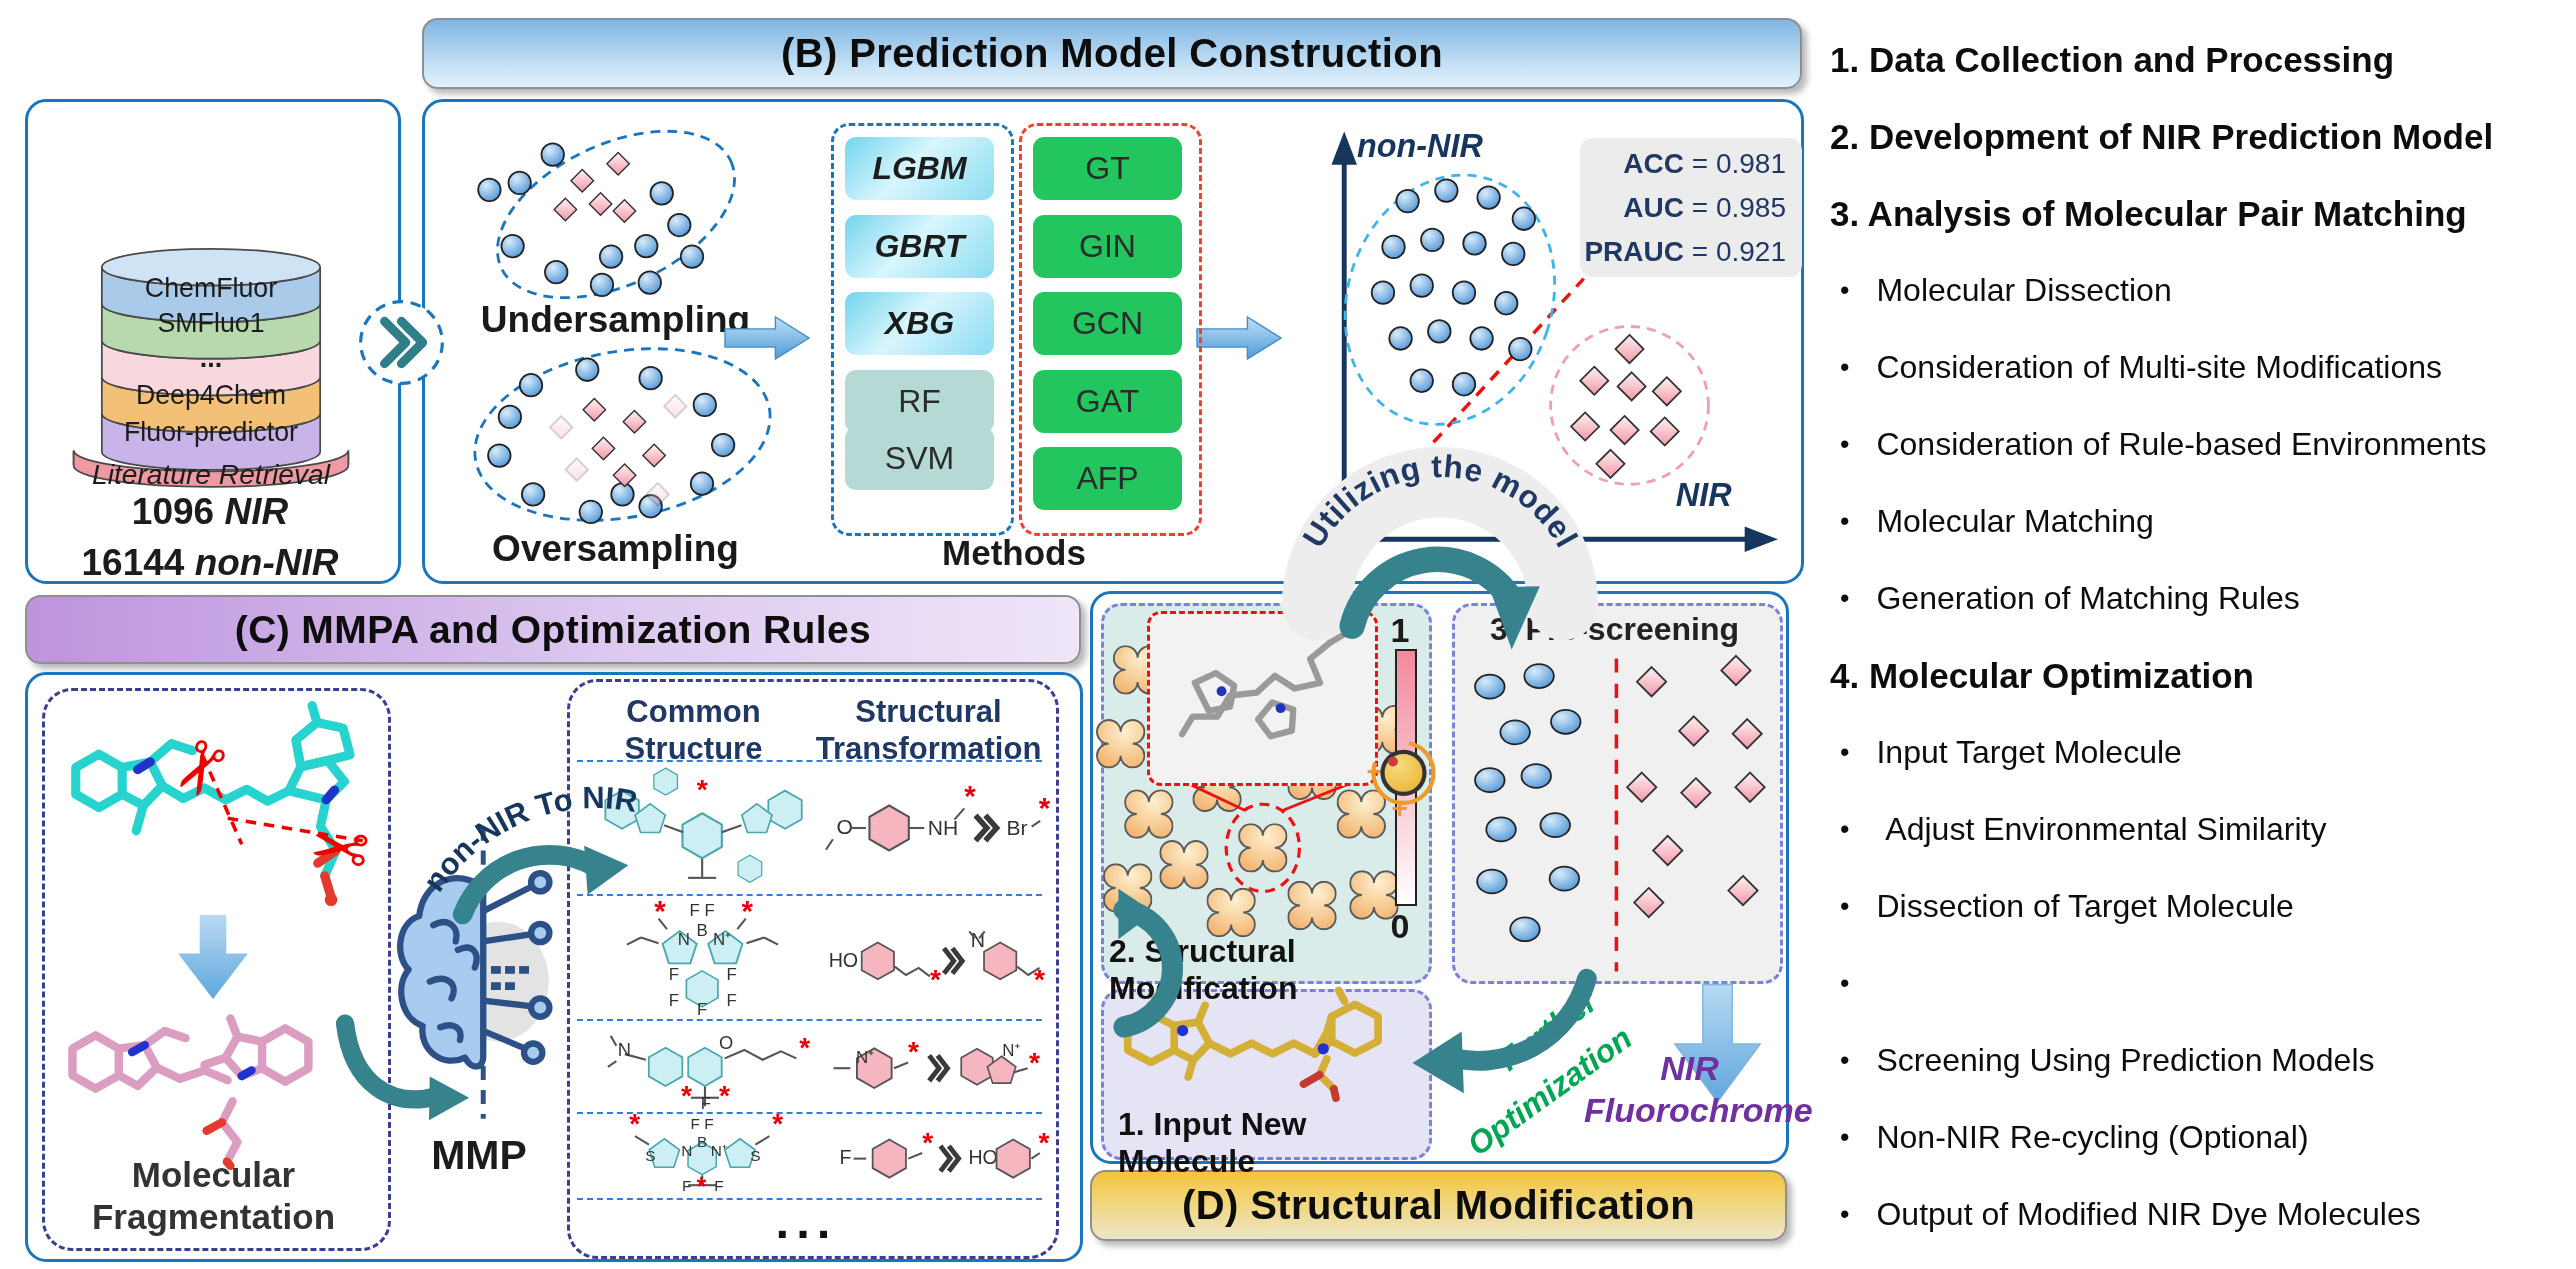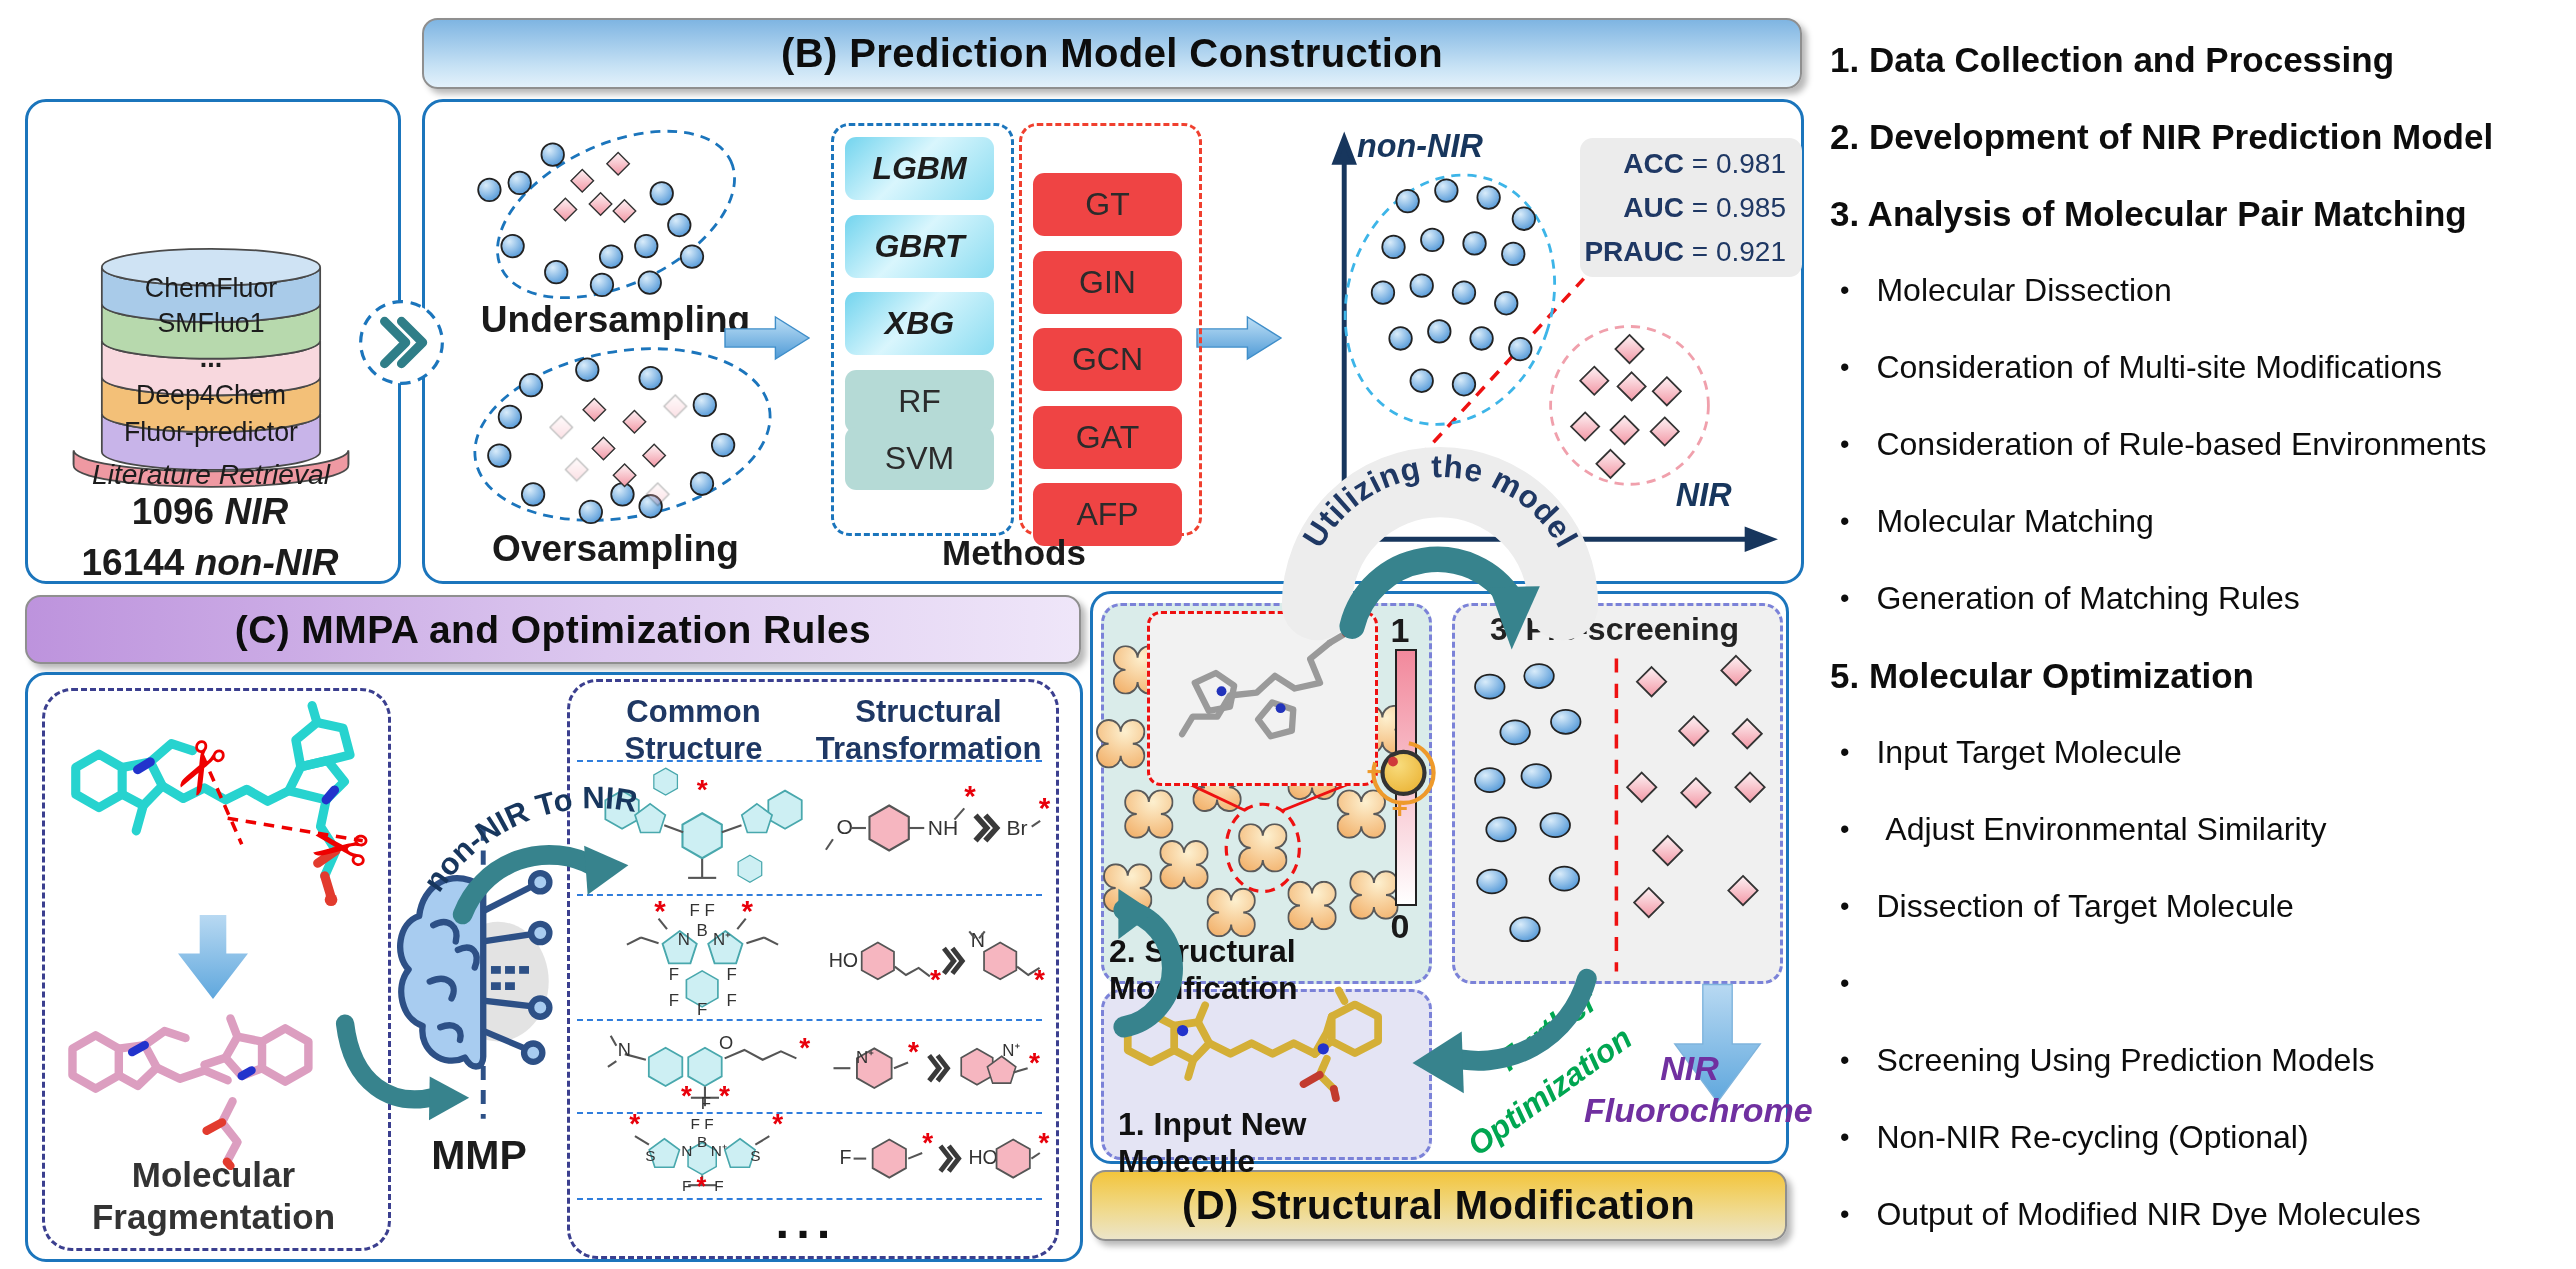--- a/index.html
+++ b/index.html
@@ -20,21 +20,21 @@
   .dashPurple{position:absolute;border:3.5px dashed #7b82d8;border-radius:20px;}
   .lbl{position:absolute;font-weight:bold;color:#1a1a1a;text-align:center;}
   .navy{color:#1f3864;}
   
   .mcol{position:absolute;border-radius:18.3px;}
   .mcolL{border:3.5px dashed #1b75bc;}
   .mcolR{border:3.5px dashed #f0402f;}
   .mbtn{position:absolute;width:149px;height:63px;border-radius:11.3px;display:flex;align-items:center;justify-content:center;font-size:32px;color:#2b2b2b;}
   .mbtn.grad{background:linear-gradient(135deg,#72d4ee 0%,#d9f6fd 45%,#8adcf1 100%);font-weight:bold;font-style:italic;color:#1c1c1c;}
   .mbtn.teal{background:#b5dad6;}
-  .mbtn.purp{background:#ef4444;margin-top:36px;}
+  .mbtn.purp{background:#22c55e;}
   
   .stats{position:absolute;background:#ececec;border-radius:12.7px;color:#1f3864;font-size:28px;
          display:flex;flex-direction:column;justify-content:center;align-items:flex-end;padding-right:15.5px;line-height:44px;}
   .stats b{font-weight:bold;}
   
   .rlist{position:absolute;display:flex;flex-direction:column;}
   .ritem{height:77px;display:flex;align-items:center;color:#0d0d0d;}
   .rhead{font-size:35px;font-weight:bold;}
   .rbull{font-size:32px;}
   .rbull .dot{font-size:27px;margin:0 27px 0 10px;}
@@ -777,21 +777,21 @@
       </div>
   <div class="ritem rbull">
         <span class="dot">•</span>
         <span class="btxt">Molecular Matching</span>
       </div>
   <div class="ritem rbull">
         <span class="dot">•</span>
         <span class="btxt">Generation of Matching Rules</span>
       </div>
   <div class="ritem rhead">
-        <span>5. Molecular Optimization</span>
+        <span>4. Molecular Optimization</span>
       </div>
   <div class="ritem rbull">
         <span class="dot">•</span>
         <span class="btxt">Input Target Molecule</span>
       </div>
   <div class="ritem rbull">
         <span class="dot">•</span>
         <span class="btxt"> Adjust Environmental Similarity</span>
       </div>
   <div class="ritem rbull">

